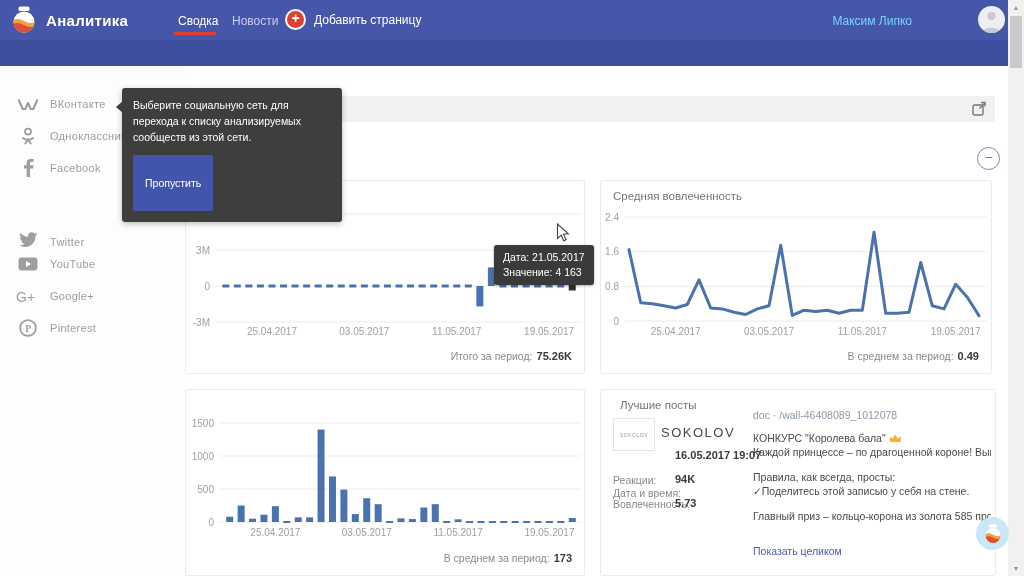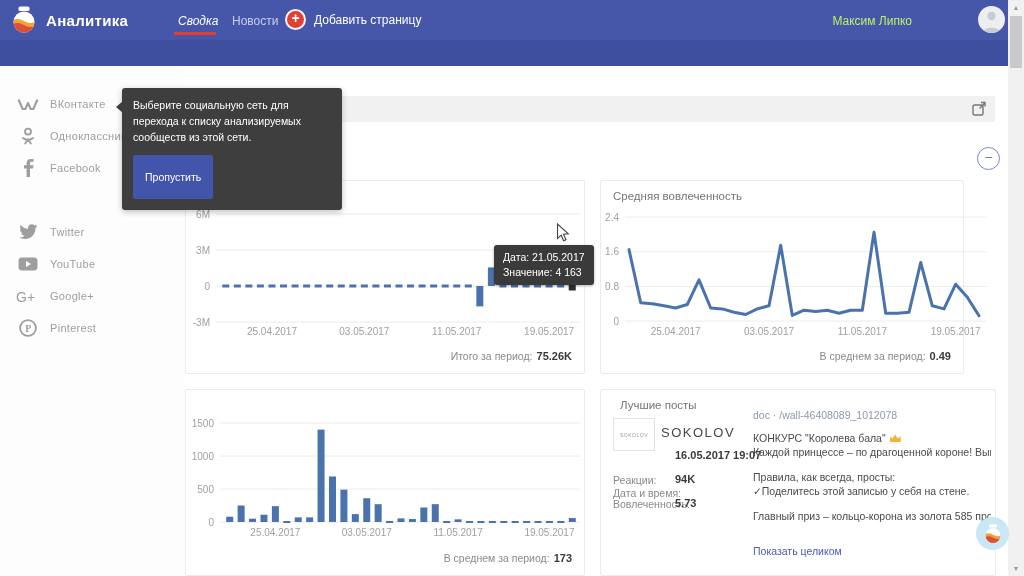--- a/index.html
+++ b/index.html
@@ -9,21 +9,21 @@
   .hdr-top{position:absolute;left:0;top:0;width:1024px;height:40px;background:#4656a9;}
   .hdr-sub{position:absolute;left:0;top:40px;width:1024px;height:26px;background:#3f4fa0;}
   .logo{position:absolute;left:10px;top:6px;width:28px;height:28px;}
   .app-title{position:absolute;left:46px;top:12px;color:#fff;font-size:15px;font-weight:bold;letter-spacing:.3px;}
   .nav-item{position:absolute;top:14px;font-size:12px;color:#c9cdf0;cursor:pointer;}
   .nav-item.active{color:#fff;}
   .nav-underline{position:absolute;left:174px;top:32px;width:42px;height:3px;background:#e2402e;border-radius:1px;}
   .add-page{position:absolute;left:285px;top:9px;display:flex;align-items:center;cursor:pointer;}
   .add-plus{width:17px;height:17px;border-radius:50%;background:#e2402e;border:2px solid #f3f4fb;color:#fff;font-size:14px;line-height:15px;text-align:center;font-weight:bold;}
   .add-label{margin-left:8px;color:#fff;font-size:12px;}
-  .user-name{position:absolute;right:112px;top:14px;color:#bef264;font-size:12px;}
+  .user-name{position:absolute;right:112px;top:14px;color:#7dd3fc;font-size:12px;}
   .avatar{position:absolute;left:978px;top:6px;width:27px;height:27px;border-radius:50%;background:#eceef2;overflow:hidden;}
   .date-range{position:absolute;right:112px;top:46px;color:#fff;font-size:11.5px;}
   .cal-icon{position:absolute;left:988px;top:47px;}
   
   .scrollbar{position:absolute;right:0;top:0;width:16px;height:576px;background:#f1f1f1;z-index:90;}
   .sb-thumb{position:absolute;left:2px;top:16px;width:12px;height:52px;background:#c9c9c9;border-radius:1px;}
   .sb-arrow{position:absolute;left:0;width:16px;text-align:center;font-size:7px;color:#9a9a9a;}
   
   .sidebar{position:absolute;left:0;top:66px;width:185px;height:510px;background:#fdfdfd;}
   .side-item{position:absolute;left:0;width:185px;height:32px;display:flex;align-items:center;cursor:pointer;}
@@ -31,34 +31,34 @@
   .side-lbl{margin-left:10px;font-size:11px;color:#9e9e9e;letter-spacing:.3px;}
   
   .filter-bar{position:absolute;left:185px;top:96px;width:810px;height:26px;background:#f1f1f1;border-radius:2px;}
   .export-btn{position:absolute;right:8px;top:5px;cursor:pointer;}
   .section-title{position:absolute;left:186px;top:140px;font-size:19px;color:#3f3f3f;}
   .section-sub{position:absolute;left:187px;top:165px;font-size:11px;color:#a4a4a4;}
   .collapse-btn{position:absolute;left:977px;top:147px;width:21px;height:21px;border:1.5px solid #7c84cd;border-radius:50%;color:#6a73c4;text-align:center;line-height:18px;font-size:14px;cursor:pointer;}
   
   .card{position:absolute;background:#fff;border:1px solid #ebebeb;border-radius:2px;box-sizing:border-box;}
   #card0{left:185px;top:180px;width:400px;height:194px;}
-  #card1{left:600px;top:180px;width:364px;height:194px;}
+  #card1{left:600px;top:180px;width:392px;height:194px;}
   #card2{left:185px;top:389px;width:400px;height:187px;}
   #card3{left:600px;top:389px;width:396px;height:187px;}
   .chart-title{position:absolute;left:12px;top:9px;font-size:11.5px;color:#757575;}
   .chart-svg{position:absolute;left:0;top:0;}
   .chart-foot{position:absolute;right:12px;bottom:11px;font-size:10.5px;color:#8a8a8a;}
   .chart-foot b{color:#3a3a3a;font-size:11px;margin-left:4px;}
   
   .chart-tip{position:absolute;left:308px;top:64px;background:#3a3a3a;color:#fff;font-size:10.5px;line-height:15px;padding:5px 9px;border-radius:3px;white-space:nowrap;box-shadow:0 1px 3px rgba(0,0,0,.3);z-index:5;}
   .cursor{position:absolute;left:370px;top:42px;z-index:6;}
   
   .onb{position:absolute;left:122px;top:88px;width:198px;background:#3e3e3e;color:#fff;border-radius:3px;padding:9px 11px 11px 11px;font-size:10.5px;line-height:16px;z-index:50;box-shadow:0 2px 6px rgba(0,0,0,.25);}
   .onb:before{content:"";position:absolute;left:-6px;top:13px;border:6px solid transparent;border-left:none;border-right:7px solid #3e3e3e;}
-  .onb-skip{display:inline-block;margin-top:10px;background:#4355ab;color:#fff;font-size:10.5px;padding:14px 12px;border-radius:2px;cursor:pointer;}
+  .onb-skip{display:inline-block;margin-top:10px;background:#4355ab;color:#fff;font-size:10.5px;padding:20px 12px;border-radius:2px;cursor:pointer;}
   
   .bp-logo{position:absolute;left:12px;top:28px;width:40px;height:31px;border:1px solid #e2e2e2;display:flex;align-items:center;justify-content:center;}
   .bp-logo span{font-size:5px;color:#9a9a9a;letter-spacing:.5px;}
   .bp-name{position:absolute;left:60px;top:35px;font-size:13px;color:#474747;letter-spacing:1.5px;}
   .bp-row{position:absolute;left:12px;font-size:10.5px;color:#8a8a8a;}
   .bp-val{position:absolute;left:74px;font-size:11px;color:#3a3a3a;font-weight:bold;}
   .bp-doc{position:absolute;left:152px;top:19px;font-size:10.5px;color:#8d99a8;cursor:pointer;}
   .bp-text{position:absolute;left:152px;top:42px;width:238px;font-size:10.5px;line-height:13.5px;color:#4a4a4a;}
   .bp-text div{white-space:nowrap;overflow:hidden;}
   .bp-gap{height:12px;}
@@ -82,21 +82,21 @@
           </defs>
         <rect x="8.5" y="0.5" width="11" height="4.5" rx="1.6" fill="#fff"></rect>
         <circle cx="14" cy="16" r="10.5" fill="#fdfdfd"></circle>
         <g clip-path="url(#jarclip)">
           <path d="M2 15 q5-4 12 0 t12 0 v14 h-24z" fill="#efa43c"></path>
           <path d="M2 19 q5-4 12 0 t12 0 v10 h-24z" fill="#dd4f39"></path>
         </g>
       </svg>
     </div>
     <div class="app-title">Аналитика</div>
-    <div class="nav-item active" style="left:178px;font-style:italic;">Сводка</div>
+    <div class="nav-item active" style="left:178px;">Сводка</div>
     <div class="nav-underline"></div>
     <div class="nav-item" style="left:232px;">Новости</div>
     <div class="add-page">
       <div class="add-plus">+</div>
       <div class="add-label">Добавить страницу</div>
     </div>
     <div class="user-name">Максим Липко</div>
     <div class="avatar">
       <svg width="27" height="27" viewBox="0 0 27 27">
         <circle cx="13.5" cy="10" r="4.2" fill="#c7cbd3"></circle>
@@ -135,21 +135,21 @@
       <div class="side-lbl">Одноклассники</div>
     </div>
     <div class="side-item" style="top:86px;">
       <div class="side-ico">
         <svg width="12" height="18" viewBox="0 0 12 18">
             <path d="M8 18 V9.5 h3 l.5-3.2 H8 V4.4 c0-1 .4-1.7 1.8-1.7 H11.6 V-0 H8.9 C6 0 4.6 1.6 4.6 4.2 v2.1 H2 v3.2 h2.6 V18z" fill="#9e9e9e"></path>
           </svg>
       </div>
       <div class="side-lbl">Facebook</div>
     </div>
-    <div class="side-item" style="top:150px;">
+    <div class="side-item" style="top:150px;align-items:flex-end;">
       <div class="side-ico">
         <svg width="19" height="16" viewBox="0 0 20 17">
             <path d="M19.3 2.1c-.7.3-1.4.5-2.2.6.8-.5 1.4-1.2 1.7-2.1-.7.4-1.6.8-2.4.9C15.6.7 14.6.2 13.4.2c-2.2 0-3.9 1.8-3.9 3.9 0 .3 0 .6.1.9C6.4 4.8 3.5 3.3 1.6 1 1.2 1.6 1 2.3 1 3c0 1.4.7 2.5 1.7 3.2-.6 0-1.2-.2-1.8-.5v.1c0 1.9 1.4 3.5 3.1 3.8-.3.1-.7.2-1 .2-.3 0-.5 0-.7-.1.5 1.6 1.9 2.7 3.6 2.7-1.3 1-3 1.7-4.8 1.7H.3c1.7 1.1 3.8 1.8 6 1.8 7.2 0 11.1-6 11.1-11.1v-.5c.8-.6 1.4-1.3 1.9-2.2z" fill="#9e9e9e"></path>
           </svg>
       </div>
       <div class="side-lbl">Twitter</div>
     </div>
     <div class="side-item" style="top:182px;">
       <div class="side-ico">
         <svg width="20" height="14" viewBox="0 0 20 14">

